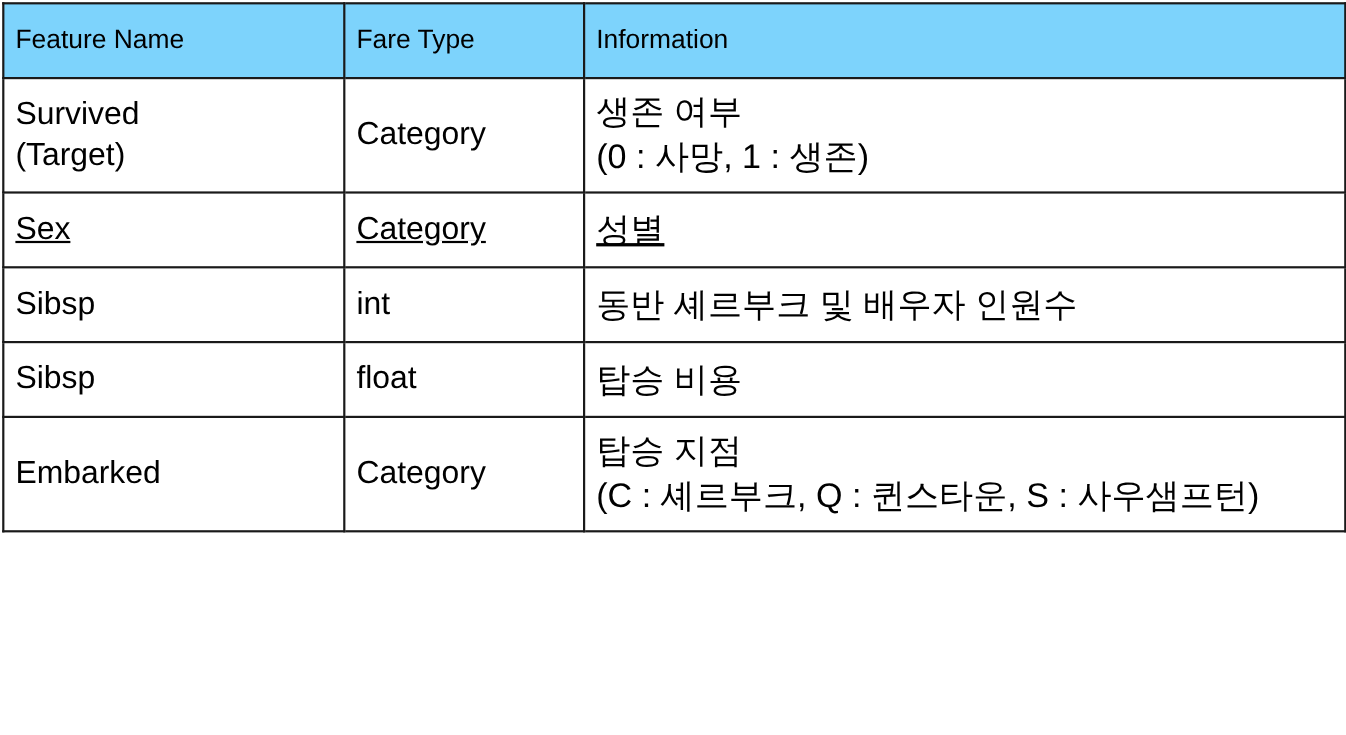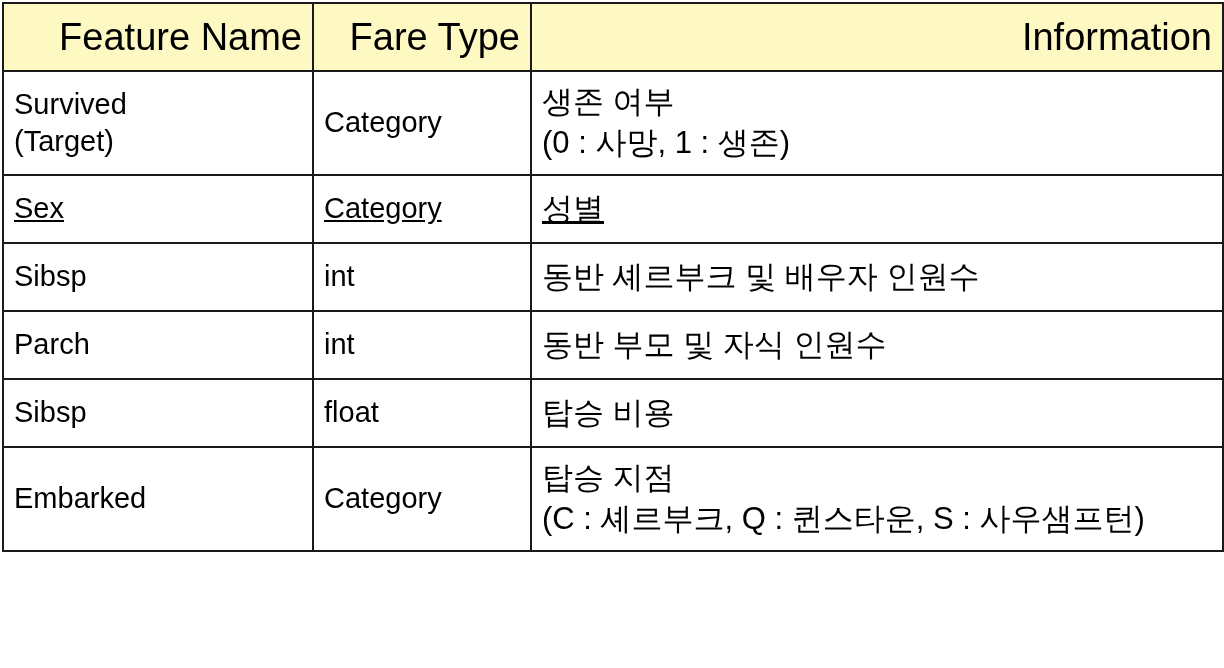--- a/index.html
+++ b/index.html
@@ -31,23 +31,23 @@
 
   table.feature-table th,
   table.feature-table td {
     border: 2px solid #1a1a1a;
     padding: 4px 10px;
     vertical-align: middle;
     font-weight: normal;
     line-height: 1.28;
   }
   thead th {
-    background: #fef9c3;
-    text-align: right;
-    font-size: 38px;
+    background: #7dd3fc;
+    text-align: left;
+    font-size: 24px;
     height: 58px;
     padding: 2px 8px;
   }
   tbody td {
     background: #ffffff;
     font-size: 29px;
     text-align: left;
   }
   tbody td.cell-name,
   tbody td.cell-type {
@@ -95,25 +95,20 @@
       <tr class="row-sex">
         <td class="cell-name">Sex</td>
         <td class="cell-type">Category</td>
         <td class="cell-info">성별</td>
       </tr>
       <tr class="row-sibsp">
         <td class="cell-name">Sibsp</td>
         <td class="cell-type">int</td>
         <td class="cell-info">동반 셰르부크 및 배우자 인원수</td>
       </tr>
-      <tr class="row-parch">
-        <td class="cell-name">Parch</td>
-        <td class="cell-type">int</td>
-        <td class="cell-info">동반 부모 및 자식 인원수</td>
-      </tr>
       <tr class="row-fare">
         <td class="cell-name">Sibsp</td>
         <td class="cell-type">float</td>
         <td class="cell-info">탑승 비용</td>
       </tr>
       <tr class="row-embarked">
         <td class="cell-name">Embarked</td>
         <td class="cell-type">Category</td>
         <td class="cell-info">탑승 지점
 (C : 셰르부크, Q : 퀸스타운, S : 사우샘프턴)</td>

